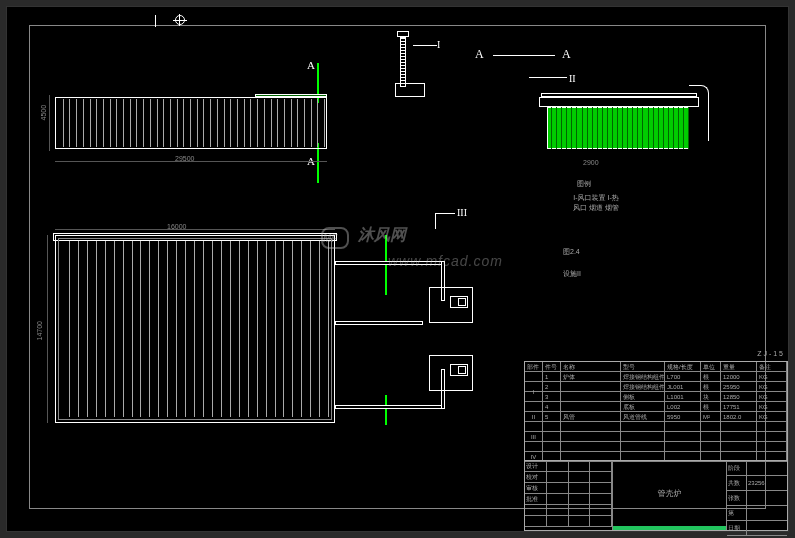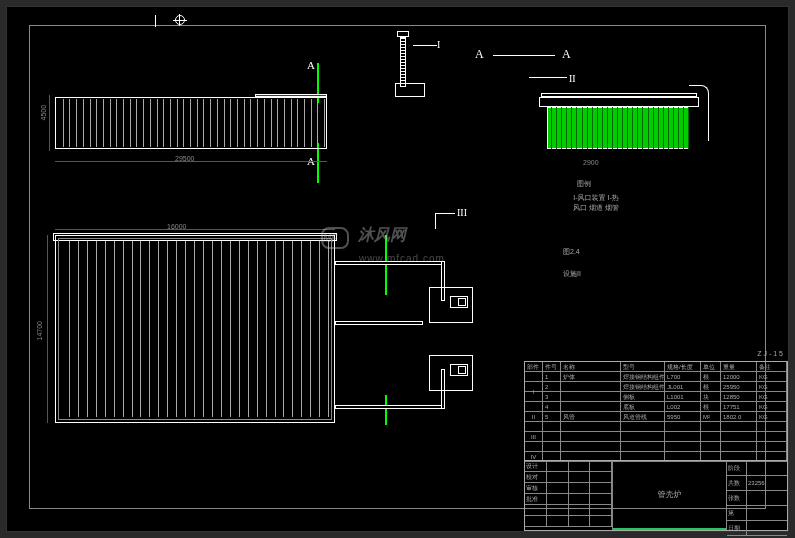--- a/index.html
+++ b/index.html
@@ -94,41 +94,41 @@
 
 
 .notes { position: absolute; color: #aaa; font-size: 7px; line-height: 1.4; }
 .notes1 { top: 172px; left: 570px; }
 .notes2 { top: 186px; left: 566px; width: 46px; text-align: center; }
 .notes3 { top: 240px; left: 556px; }
 .notes4 { top: 262px; left: 556px; }
 
 
 .watermark { position: absolute; top: 218px; left: 340px; color: rgba(200,200,200,0.4); font-size: 16px; font-weight: bold; font-style: italic; pointer-events: none; margin-left: 11px; }
-.watermark-sub { position: absolute; top: 246px; left: 352px; color: rgba(200,200,200,0.35); font-size: 10px; letter-spacing: 1px; pointer-events: none; }
+.watermark-sub { position: absolute; top: 246px; left: 381px; color: rgba(200,200,200,0.35); font-size: 14px; letter-spacing: 1px; pointer-events: none; font-style: italic; }
 .wm-logo { position: absolute; top: 220px; left: 314px; width: 28px; height: 22px; border: 2px solid rgba(200,200,200,0.4); border-radius: 8px; color: rgba(200,200,200,0.4); font-size: 10px; font-weight: bold; text-align: left; line-height: 20px; font-style: italic; }
 
 
 .title-block { position: absolute; bottom: 0; right: 0; width: 264px; height: 170px; border: 1px solid #aaa; font-size: 6px; color: #aaa; }
 .tb-parts { position: absolute; top: 0; left: 0; right: 0; height: 100px; }
 .tb-row { display: flex; height: 10px; border-bottom: 1px solid #888; }
 .tb-row.hdr { height: 10px; }
 .tb-cell { border-right: 1px solid #888; padding: 0 2px; overflow: hidden; white-space: nowrap; line-height: 10px; }
 .c1 { width: 18px; } .c2 { width: 18px; } .c3 { width: 60px; } .c4 { width: 44px; }
 .c5 { width: 36px; } .c6 { width: 20px; } .c7 { width: 36px; } .c8 { flex: 1; }
 .tb-group { position: absolute; left: 0; width: 18px; border-right: 1px solid #888; display: flex; align-items: center; justify-content: center; }
 .g1 { top: 10px; height: 40px; } .g2 { top: 50px; height: 10px; } .g3 { top: 60px; height: 30px; }
 .g4 { top: 90px; height: 10px; }
 
 .tb-bottom { position: absolute; bottom: 0; left: 0; right: 0; height: 70px; border-top: 1px solid #aaa; display: flex; }
 .tb-left { width: 88px; border-right: 1px solid #888; }
 .tb-left-row { height: 11px; border-bottom: 1px solid #888; display: flex; }
 .tb-left-row span { width: 22px; border-right: 1px solid #888; line-height: 11px; padding-left: 1px; }
 .tb-mid { flex: 1; border-right: 1px solid #888; display: flex; flex-direction: column; }
-.tb-mid-top { flex: 1; display: flex; align-items: center; justify-content: center; font-size: 8px; border-bottom: 2px solid #22c55e; }
+.tb-mid-top { flex: 1; display: flex; align-items: center; justify-content: center; font-size: 8px; border-bottom: 4px solid #22c55e; }
 .tb-mid-btm { flex: 1; display: flex; align-items: center; justify-content: center; font-size: 8px; }
 .tb-right { width: 60px; display: flex; flex-direction: column; }
 .tb-r-row { flex: 1; border-bottom: 1px solid #888; display: flex; }
 .tb-r-row span:first-child { width: 20px; border-right: 1px solid #888; line-height: 14px; padding-left: 1px; }
 .tb-r-row span:last-child { flex: 1; line-height: 14px; padding-left: 1px; }
 .tb-code { position: absolute; top: -12px; right: 4px; font-size: 7px; color: #aaa; }
 </style>
 </head>
 <body>
 

